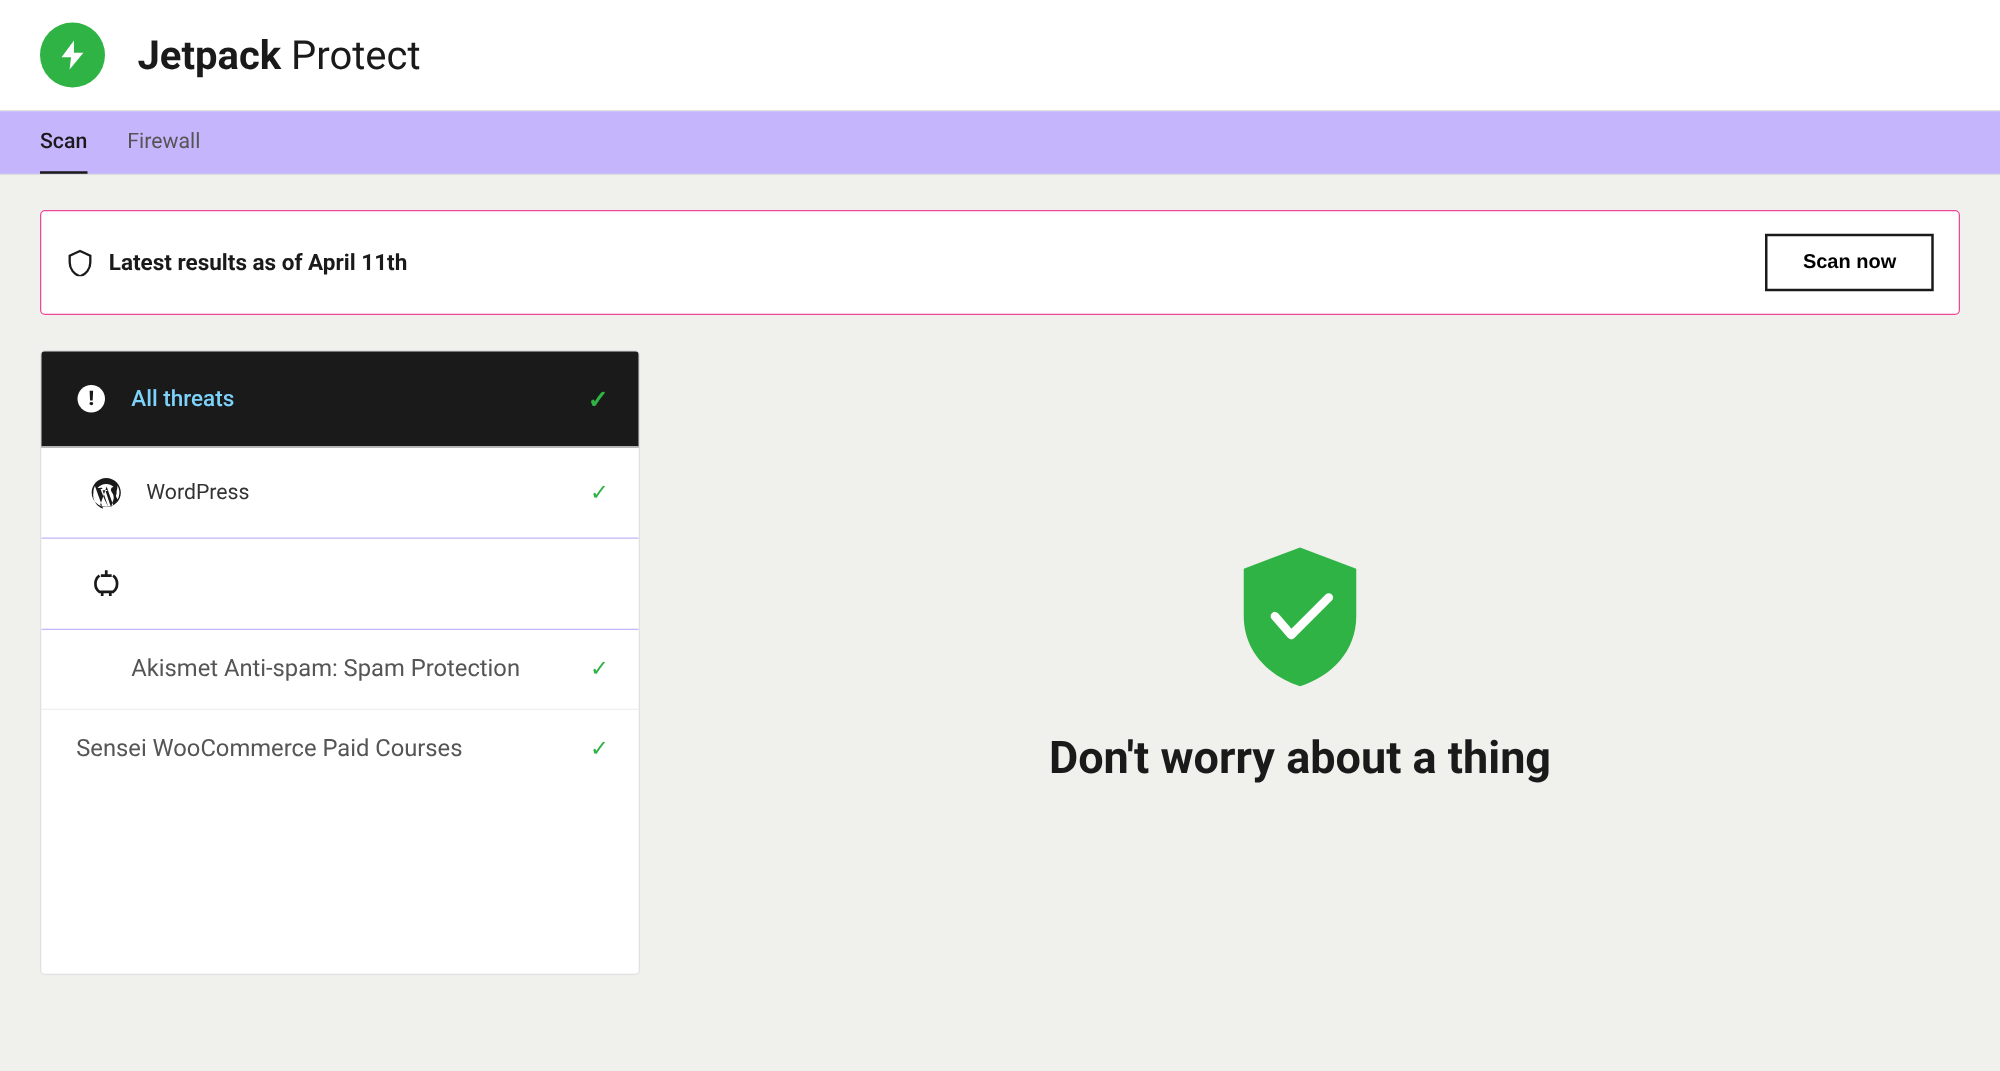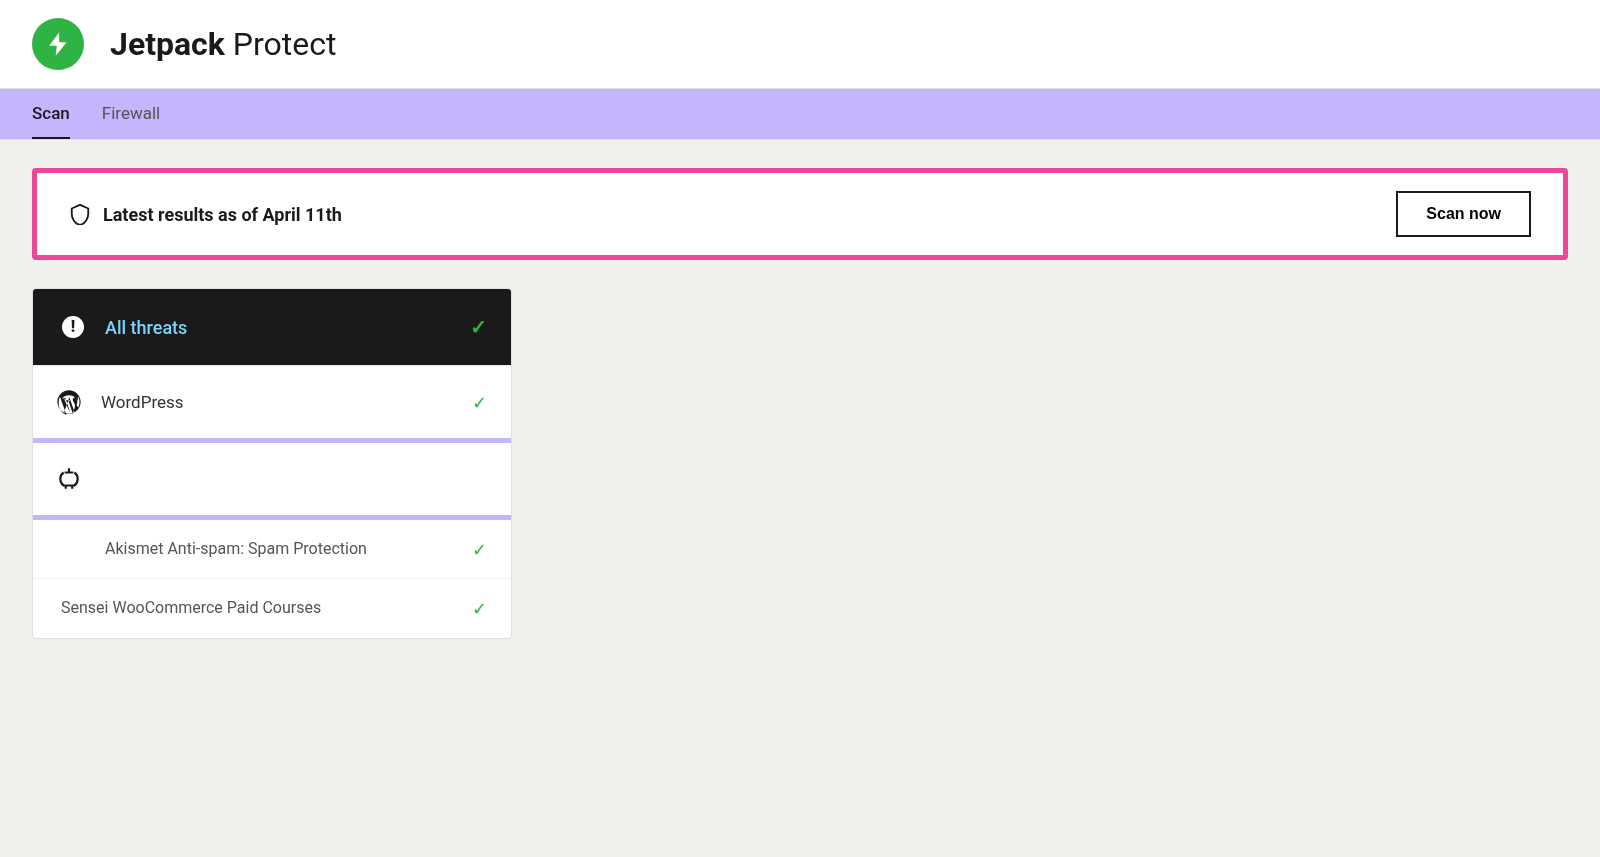--- a/index.html
+++ b/index.html
@@ -68,23 +68,23 @@
 
     
     .main-content {
       padding: 28px 32px;
       min-height: calc(857px - 140px);
     }
 
     
     .results-bar {
       background: #fff;
-      border: 5px solid #ec4899;
+      border: 1px solid #ec4899;
       border-radius: 4px;
-      padding: 18px 32px;
+      padding: 18px 20px;
       display: flex;
       align-items: center;
       justify-content: space-between;
       margin-bottom: 28px;
     }
     .results-bar-left {
       display: flex;
       align-items: center;
       gap: 12px;
     }
@@ -158,24 +158,24 @@
       color: #2fb344;
       font-size: 20px;
       font-weight: 700;
     }
     .list-item.active .list-item-check {
       color: #2fb344;
     }
 
     
     .sub-item {
-      padding: 20px 24px 20px 20px;
-      display: flex;
-      align-items: center;
-      border-bottom: 5px solid #c4b5fd;
+      padding: 20px 24px 20px 36px;
+      display: flex;
+      align-items: center;
+      border-bottom: 1px solid #c4b5fd;
       cursor: pointer;
     }
     .sub-item:last-child {
       border-bottom: none;
     }
     .sub-item-icon {
       width: 32px;
       height: 32px;
       display: flex;
       align-items: center;
@@ -200,21 +200,21 @@
       align-items: center;
       border-bottom: 1px solid #f0f0f0;
       cursor: pointer;
     }
     .plugin-item:last-child {
       border-bottom: none;
       padding-left: 28px;
     }
     .plugin-item-label {
       flex: 1;
-      font-size: 16px;
+      font-size: 19px;
       color: #555;
       line-height: 1.4;
     }
     .plugin-item-check {
       color: #2fb344;
       font-size: 18px;
       margin-left: 12px;
     }
 
     
@@ -314,15 +314,24 @@
         <span class="plugin-item-check">✓</span>
       </div>
 
       <div class="plugin-item">
         <span class="plugin-item-label">Sensei WooCommerce Paid Courses</span>
         <span class="plugin-item-check">✓</span>
       </div>
 
     </div>
 
+    <div class="right-content">
+      <div class="shield-container">
+        <svg class="shield-svg" viewBox="0 0 110 120">
+          <path d="M55 5 L100 22 L100 60 C100 88 80 108 55 116 C30 108 10 88 10 60 L10 22 Z" fill="#2fb344"></path>
+          <path d="M35 60 L48 75 L78 45" stroke="white" stroke-width="7" stroke-linecap="round" stroke-linejoin="round" fill="none"></path>
+        </svg>
+      </div>
+      <p class="dont-worry-text">Don't worry about a thing</p>
+    </div>
 
   </div>
 </div>
 
 </body></html>

